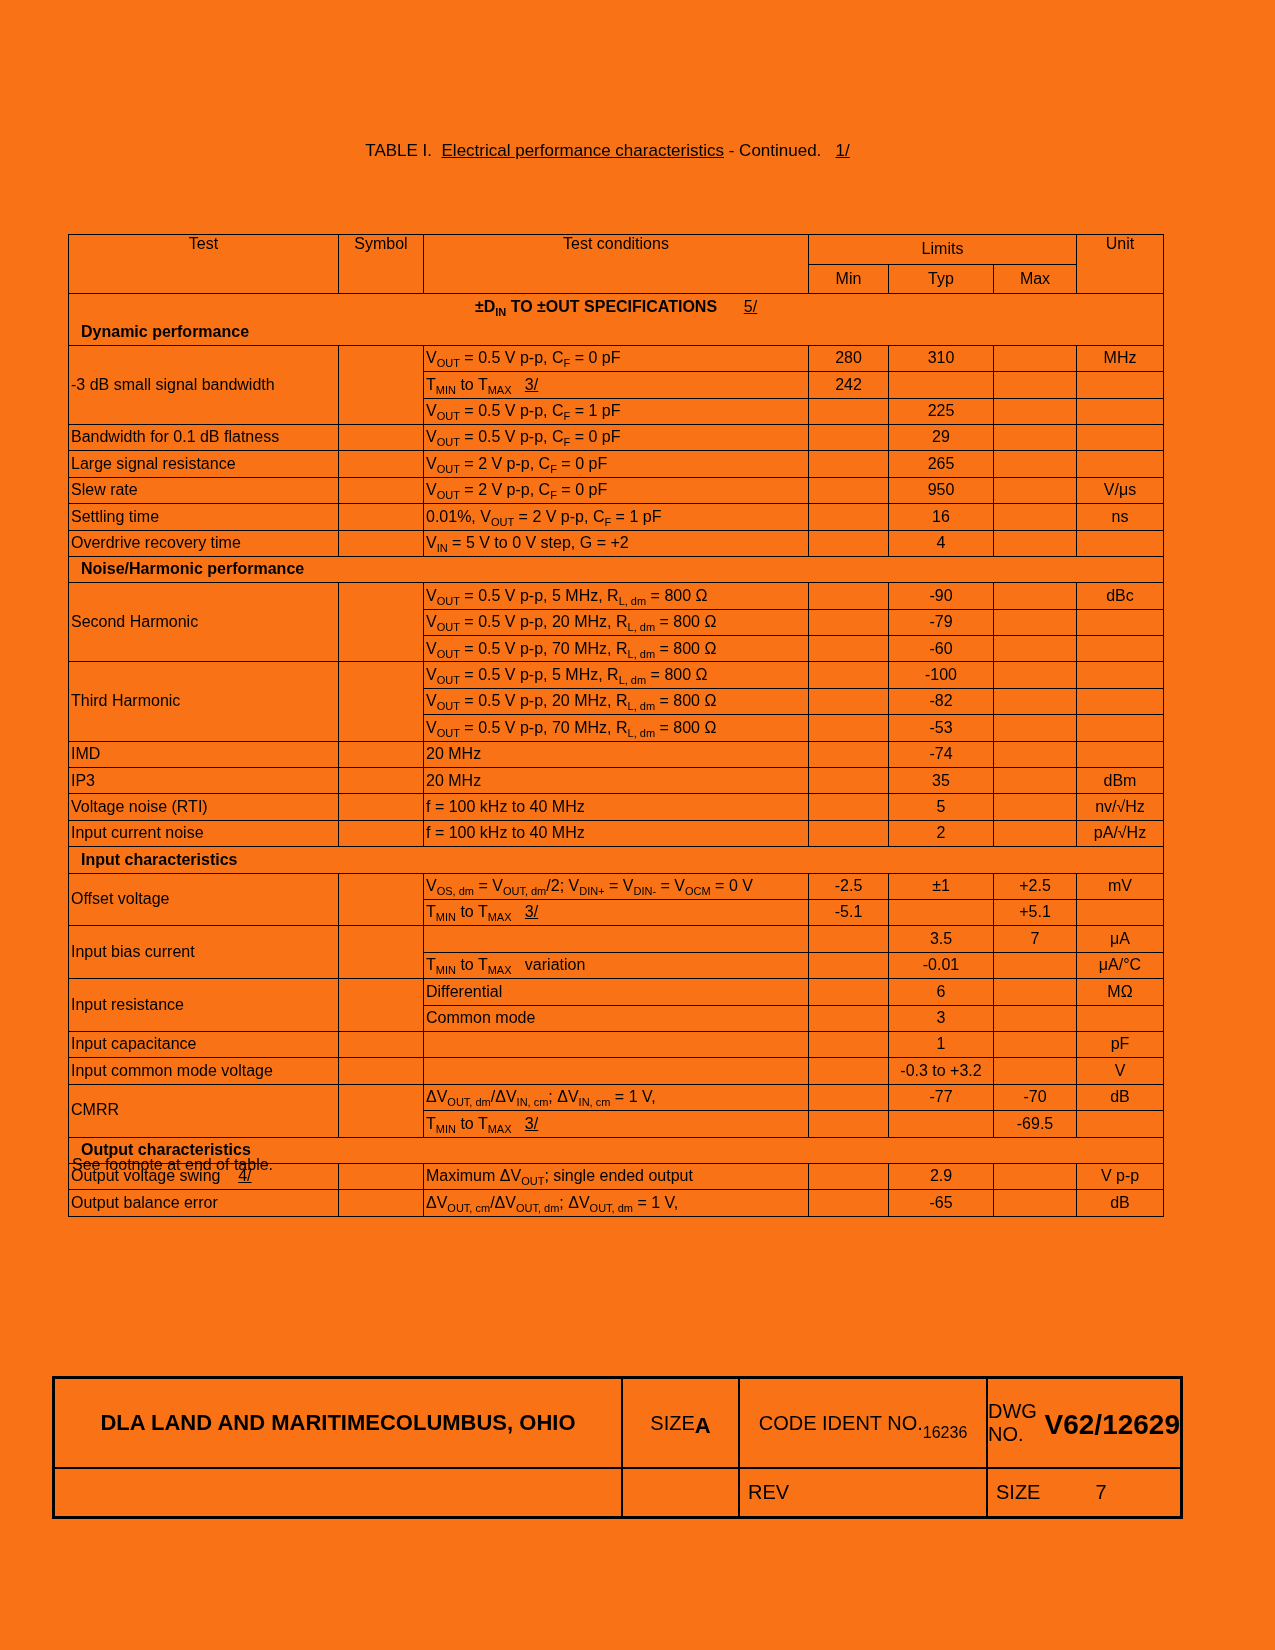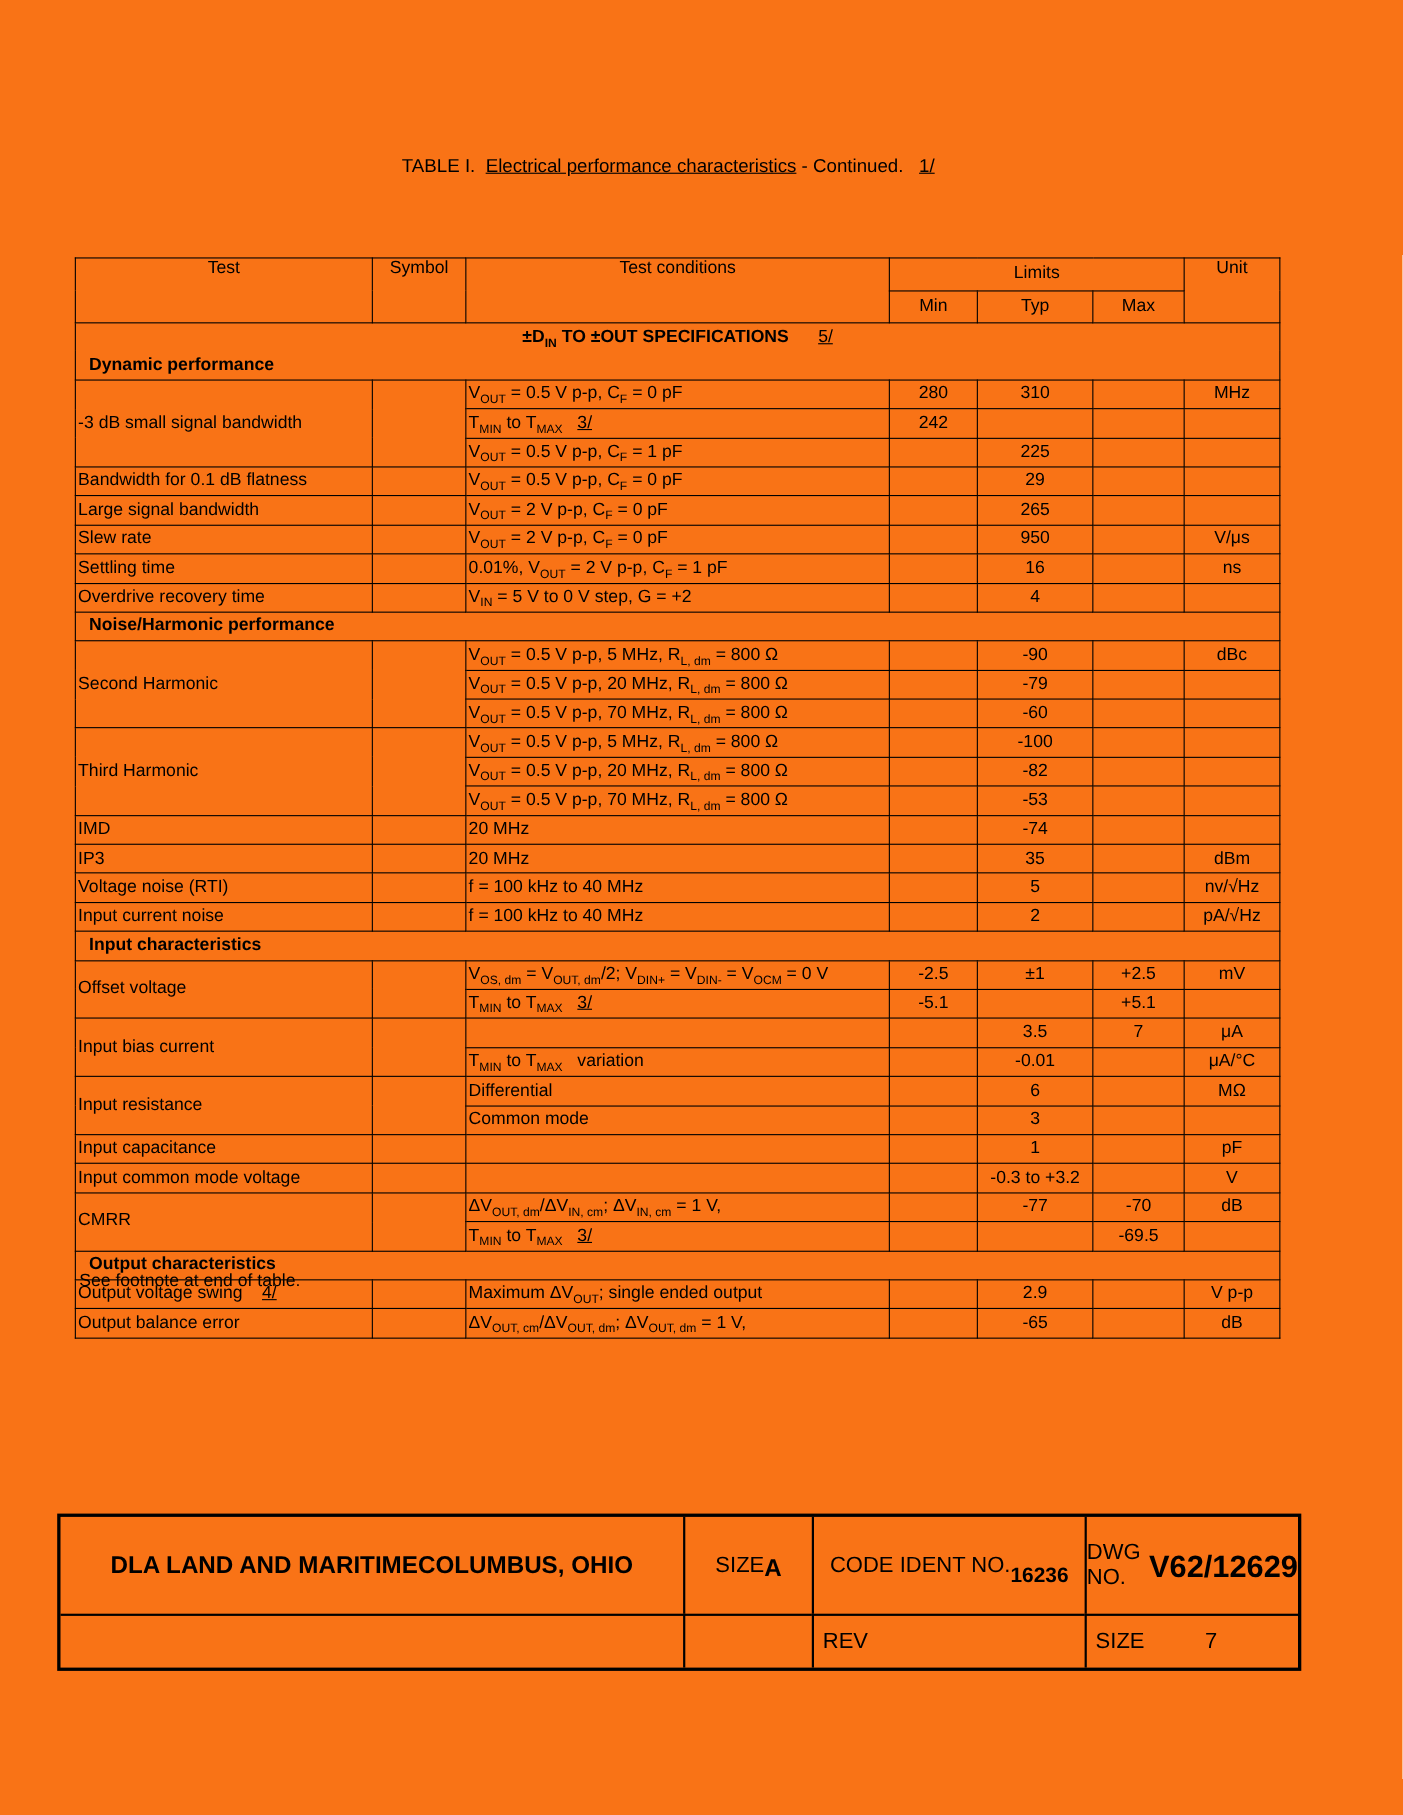--- a/index.html
+++ b/index.html
@@ -71,21 +71,21 @@
     flex-direction: row;
     align-items: center;
     justify-content: center;
     box-sizing: border-box;
   }
   .bl { border-left: 2px solid #000; align-items: center; }
   .bt { border-top: 2px solid #000; }
   .tb-org { font-size: 22px; font-weight: bold; line-height: 1.45; }
   .tb-label { font-size: 20px; }
   .tb-size-value { font-size: 22px; font-weight: bold; margin-top: 5px; }
-  .tb-code-value { font-size: 19px; font-weight: bold; margin-top: 20px; }
+  .tb-code-value { font-size: 16px; font-weight: normal; margin-top: 20px; }
   .tb-dwg-value { font-size: 28px; font-weight: bold; margin-top: 4px; }
   .tb-row2 {
     flex-direction: row;
     justify-content: flex-start;
     padding-left: 8px;
     font-size: 20px;
   }
   .tb-page-num { margin-left: 55px; }
 </style>
 </head>
@@ -152,21 +152,21 @@
         <tr>
           <td class="c-test">Bandwidth for 0.1 dB flatness</td>
           <td class="c-sym"></td>
           <td class="c-cond">V<sub>OUT</sub> = 0.5 V p-p, C<sub>F</sub> = 0 pF</td>
           <td class="c-num"></td>
           <td class="c-num">29</td>
           <td class="c-num"></td>
           <td class="c-unit"></td>
         </tr>
         <tr>
-          <td class="c-test">Large signal bandwidth</td>
+          <td class="c-test">Large signal resistance</td>
           <td class="c-sym"></td>
           <td class="c-cond">V<sub>OUT</sub> = 2 V p-p, C<sub>F</sub> = 0 pF</td>
           <td class="c-num"></td>
           <td class="c-num">265</td>
           <td class="c-num"></td>
           <td class="c-unit"></td>
         </tr>
         <tr>
           <td class="c-test">Slew rate</td>
           <td class="c-sym"></td>

